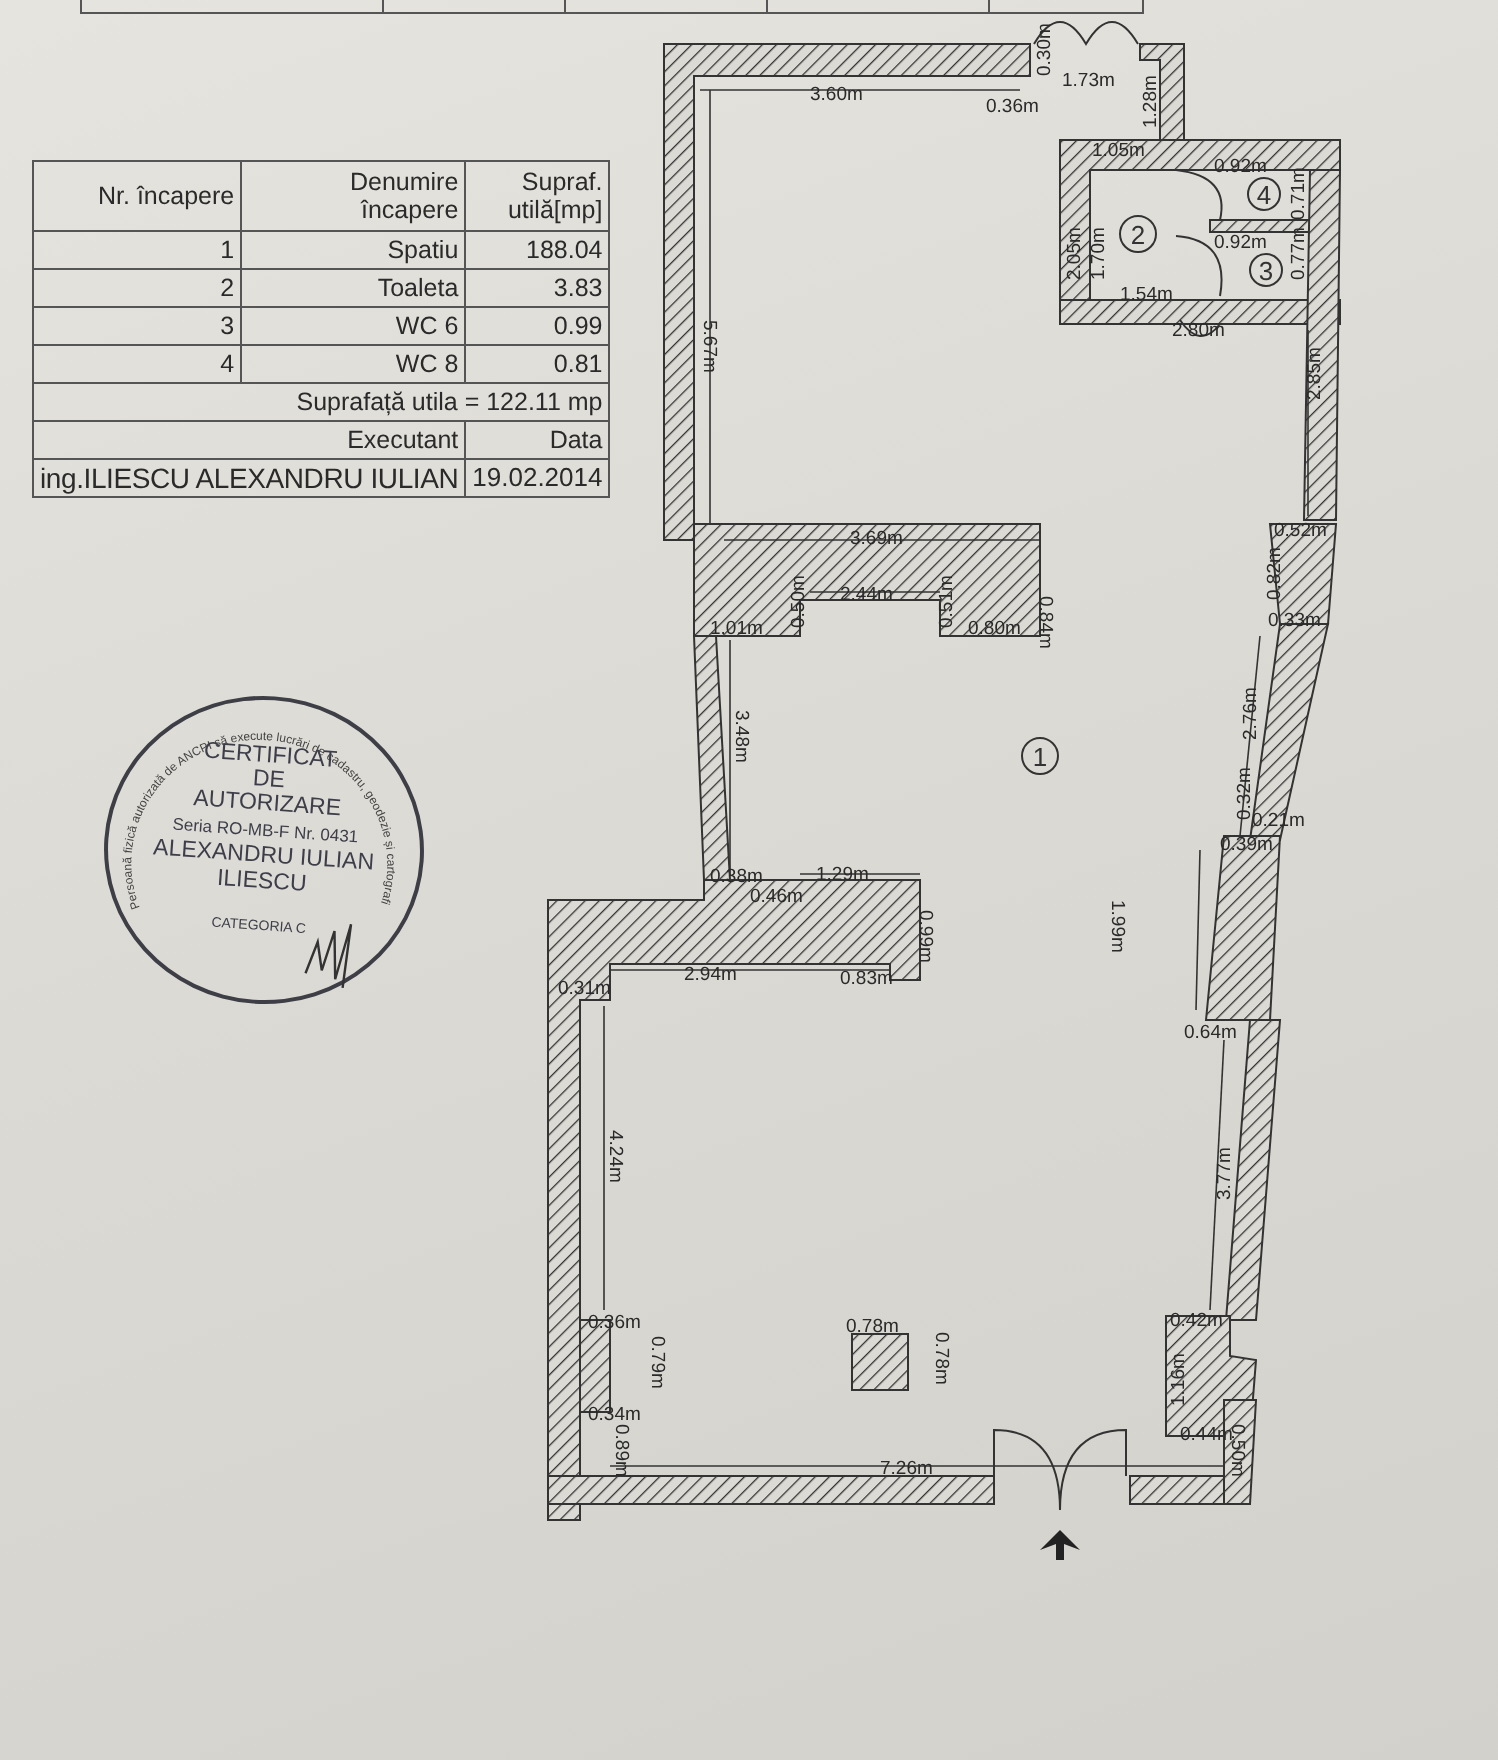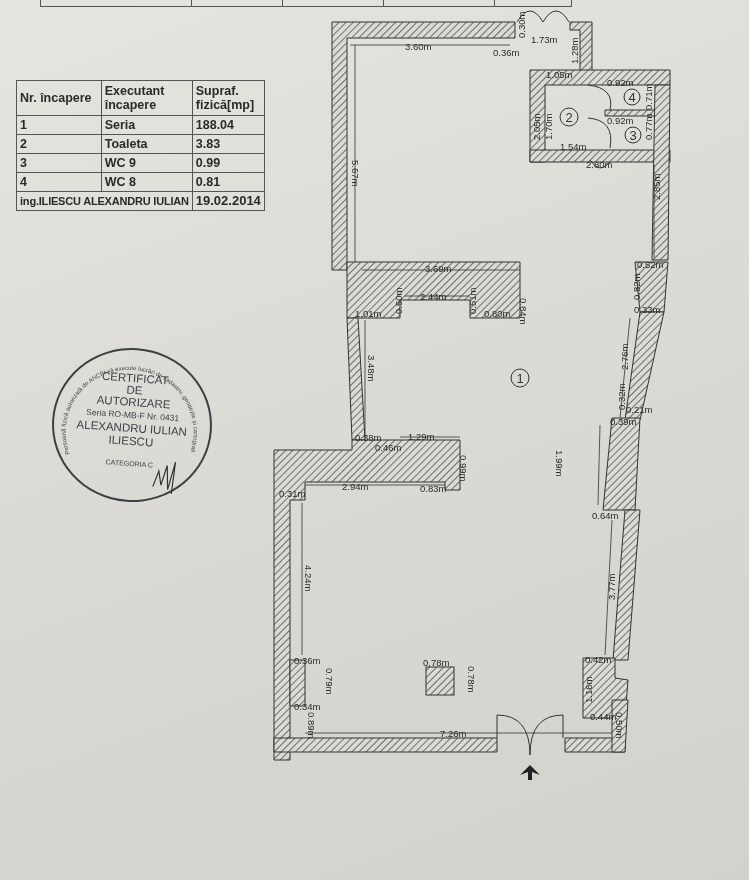--- a/index.html
+++ b/index.html
@@ -6,24 +6,24 @@
     body {
       width: 749px; height: 880px; overflow: hidden; position: relative;
       background: linear-gradient(160deg, #e6e4df 0%, #dcdad4 45%, #d3d1cb 100%);
       font-family: "Liberation Sans", sans-serif; color: #2a2a2a;
     }
     .top-strip { position: absolute; left: 40px; top: 0; width: 530px; height: 6px;
       border: 1px solid #555; border-top: none; display: flex; }
     .top-strip div { border-right: 1px solid #555; height: 6px; }
     table.legend { position: absolute; left: 16px; top: 80px; width: 240px;
       border-collapse: collapse; font-size: 12.5px; }
-    table.legend td, table.legend th { border: 1.2px solid #555; text-align: left;
-      padding: 2px 3px; font-weight: bold; line-height: 14px; }
+    table.legend td, table.legend th { border: 1.2px solid #555; text-align: right;
+      padding: 2px 3px; font-weight: normal; line-height: 14px; }
     table.legend th { height: 30px; }
-    table.legend td.small { font-size: 11px; letter-spacing: -0.2px; white-space: nowrap; }
+    table.legend td.small { font-size: 14px; letter-spacing: -0.2px; white-space: nowrap; }
     .stamp { position: absolute; left: 52px; top: 348px; width: 156px; height: 150px;
       border: 2.5px solid #3e3e46; border-radius: 50%; transform: rotate(4deg);
       color: #3e3e4a; text-align: center; }
     .stamp .ln { position: absolute; left: 0; width: 100%; font-size: 11.5px; line-height: 12px; }
     svg.plan { position: absolute; left: 0; top: 0; }
     .dim { font-family: "Liberation Sans", sans-serif; font-size: 9.5px; fill: #2a2a2a; }
     .room { font-family: "Liberation Sans", sans-serif; font-size: 13px; fill: #333; }
   </style>
 </head>
 <body>
@@ -32,42 +32,49 @@
   <div style="width:150px"></div>
     <div style="width:90px"></div>
     <div style="width:100px"></div>
     <div style="width:110px"></div>
 </div>
 
 <table class="legend">
   <tbody>
       <tr>
     <th style="width:72px">Nr. încapere</th>
-    <th style="width:78px">Executant încapere</th>
-    <th>Supraf. fizică[mp]</th>
+    <th style="width:78px">Denumire încapere</th>
+    <th>Supraf. utilă[mp]</th>
   </tr>
   <tr>
     <td>1</td>
-    <td>Seria</td>
+    <td>Spatiu</td>
     <td>188.04</td>
   </tr>
   <tr>
     <td>2</td>
     <td>Toaleta</td>
     <td>3.83</td>
   </tr>
   <tr>
     <td>3</td>
-    <td>WC 9</td>
+    <td>WC 6</td>
     <td>0.99</td>
   </tr>
   <tr>
     <td>4</td>
     <td>WC 8</td>
     <td>0.81</td>
+  </tr>
+  <tr>
+    <td colspan="3">Suprafață utila  = 122.11 mp</td>
+  </tr>
+  <tr>
+    <td colspan="2">Executant</td>
+    <td>Data</td>
   </tr>
   <tr>
     <td colspan="2" class="small">ing.ILIESCU ALEXANDRU IULIAN</td>
     <td style="font-size:13px">19.02.2014</td>
   </tr>
 </tbody>
   </table>
 
 <div class="stamp">
   <svg width="156" height="150" style="position:absolute;left:-2px;top:-2px">

